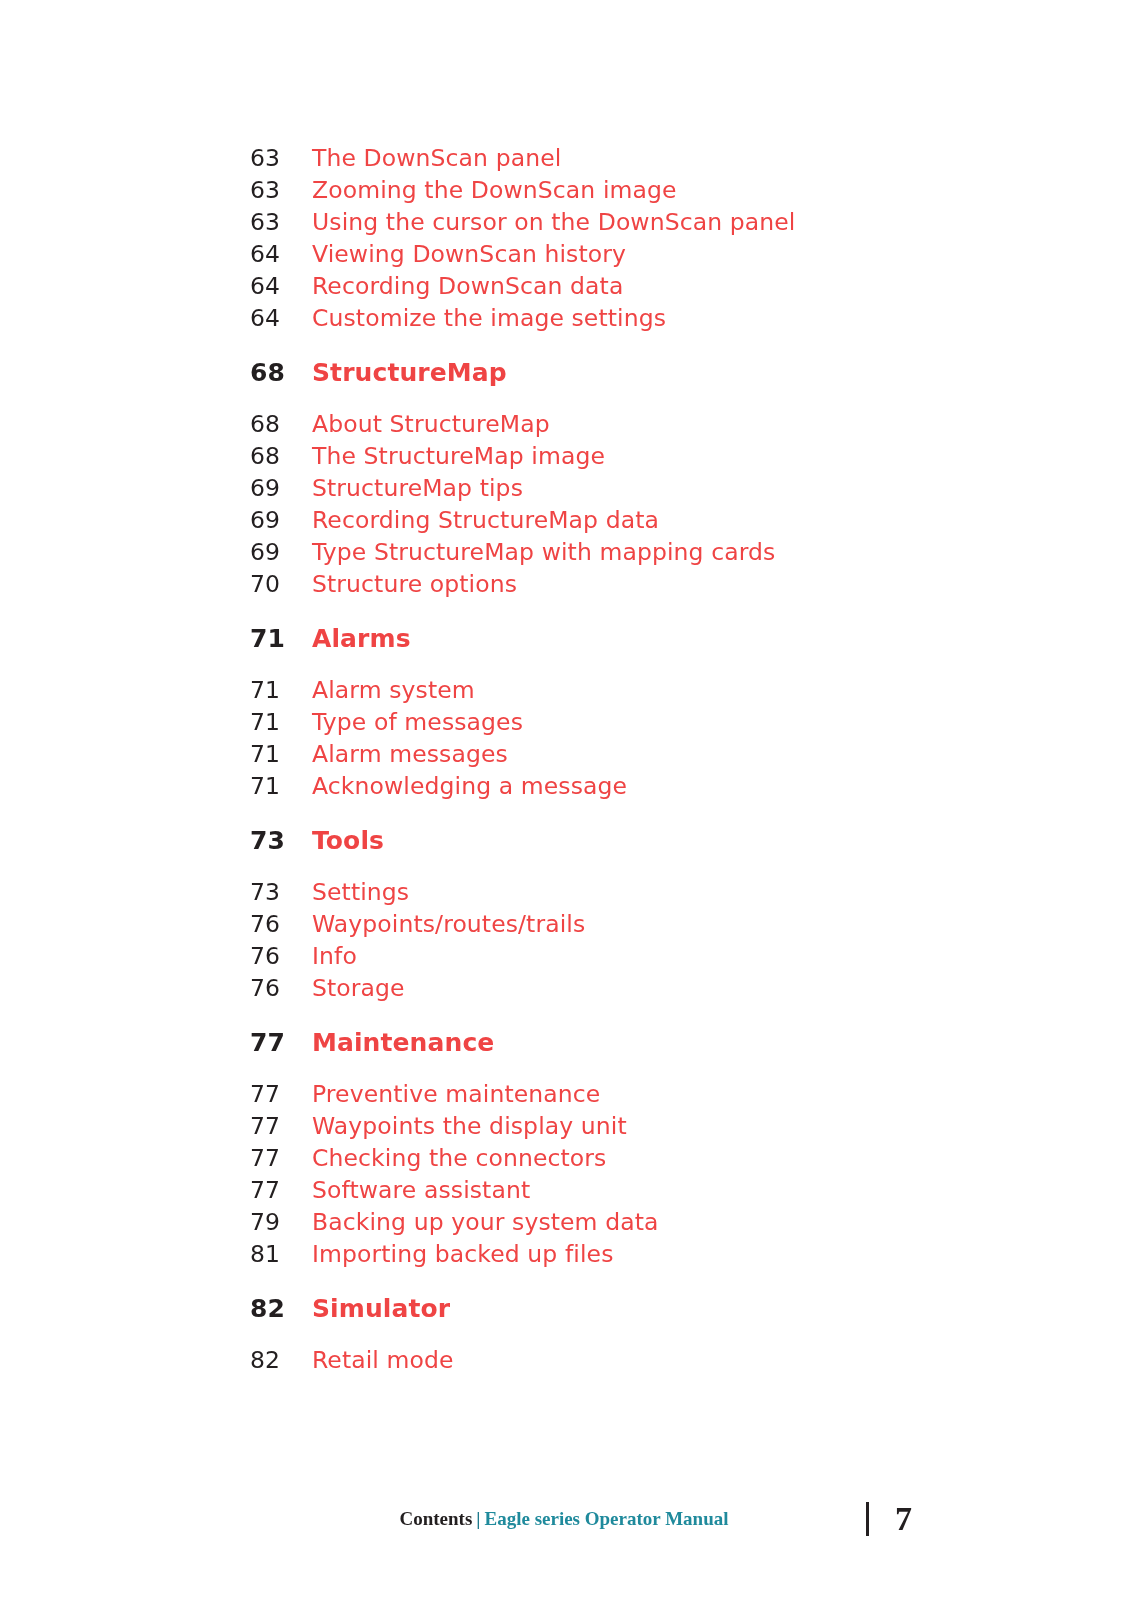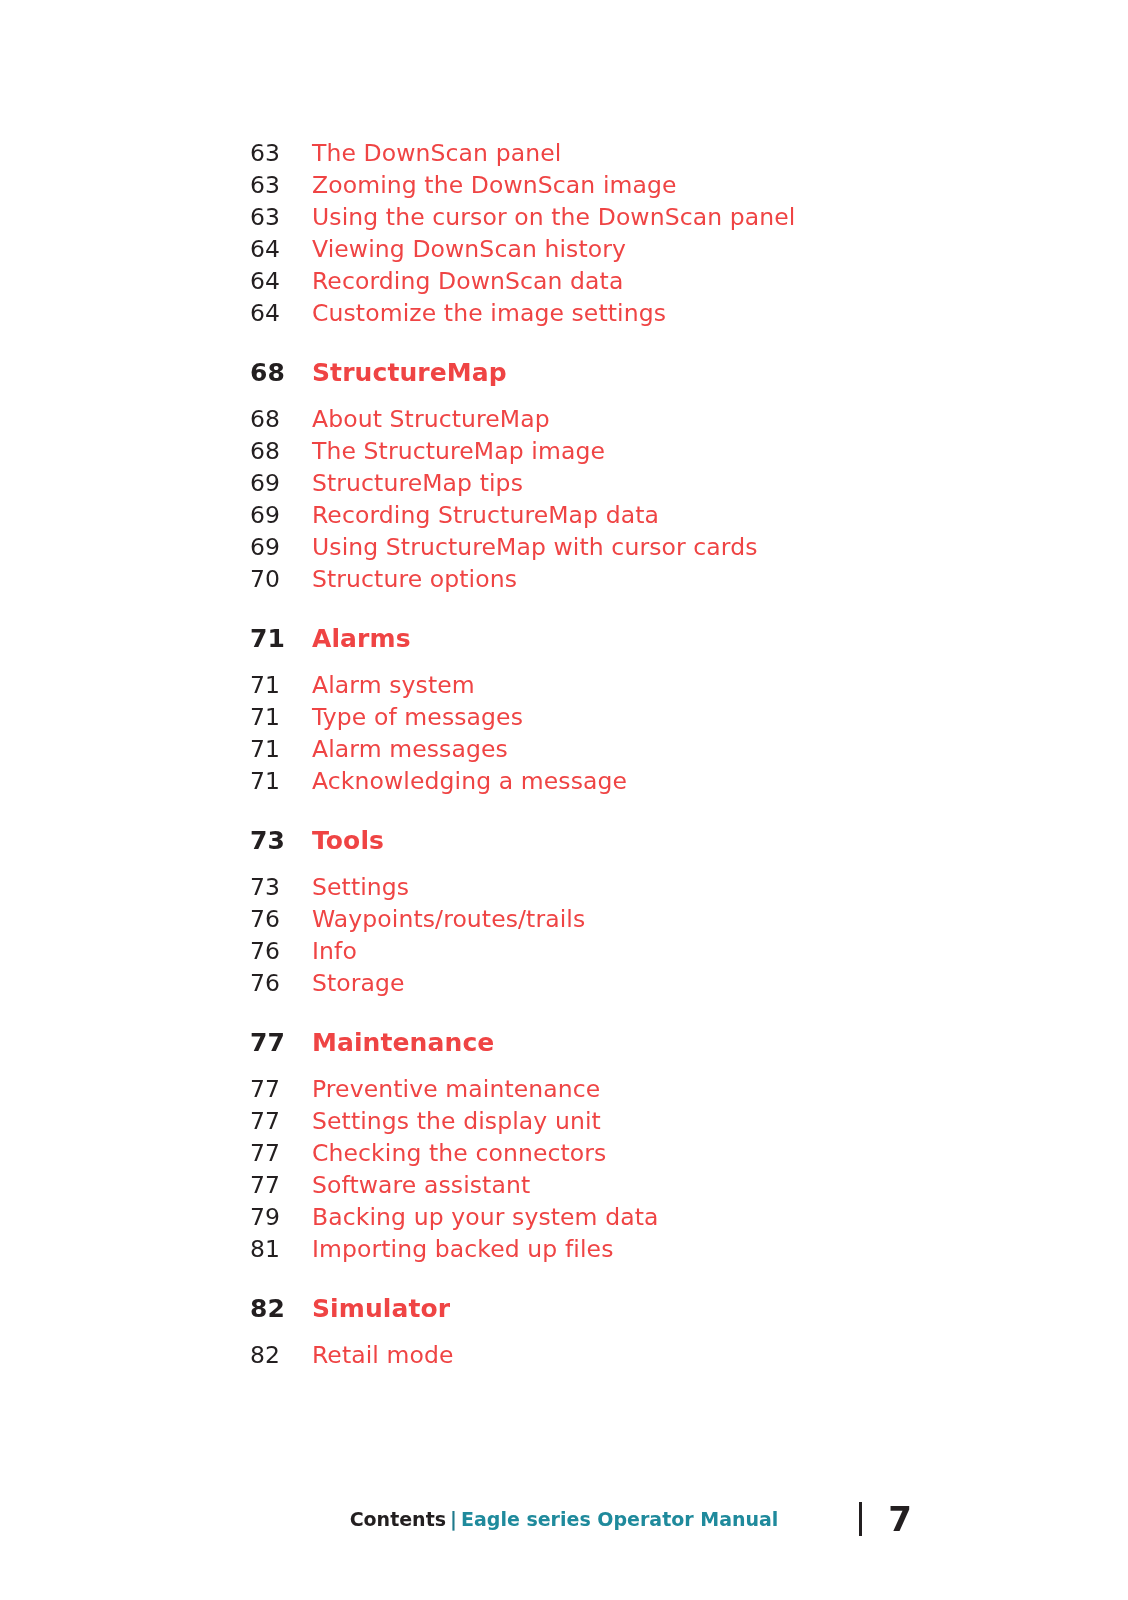--- a/index.html
+++ b/index.html
@@ -29,21 +29,21 @@
     width: 700px;
   }
   .group {
     margin-bottom: 30px;
   }
   .group:last-child {
     margin-bottom: 8px;
   }
   .row {
     display: flex;
-    align-items: center;
+    align-items: flex-end;
     line-height: 1.0;
   }
   .row .num {
     width: 62px;
     flex: 0 0 62px;
     font-size: 23.5px;
     color: #231f20;
   }
   .row .ttl {
     font-size: 23.5px;
@@ -64,20 +64,21 @@
   .row.heading .ttl {
     font-weight: bold;
     font-size: 25px;
   }
   .footer {
     position: absolute;
     left: 0;
     bottom: 52px;
     width: 984px;
     height: 40px;
+    font-family: Liberation Serif, serif;
   }
   .footer-center {
     position: absolute;
     left: 0;
     top: 0;
     width: 1128px;
     text-align: center;
     font-size: 19px;
     font-weight: bold;
   }
@@ -160,21 +161,21 @@
         <div class="row entry">
           <span class="num">69</span>
           <span class="ttl">StructureMap tips</span>
         </div>
         <div class="row entry">
           <span class="num">69</span>
           <span class="ttl">Recording StructureMap data</span>
         </div>
         <div class="row entry">
           <span class="num">69</span>
-          <span class="ttl">Using StructureMap with cursor cards</span>
+          <span class="ttl">Type StructureMap with mapping cards</span>
         </div>
         <div class="row entry">
           <span class="num">70</span>
           <span class="ttl">Structure options</span>
         </div>
       </div>
       <div class="group">
         <div class="row heading">
           <span class="num">71</span>
           <span class="ttl">Alarms</span>
@@ -222,21 +223,21 @@
         <div class="row heading">
           <span class="num">77</span>
           <span class="ttl">Maintenance</span>
         </div>
         <div class="row entry">
           <span class="num">77</span>
           <span class="ttl">Preventive maintenance</span>
         </div>
         <div class="row entry">
           <span class="num">77</span>
-          <span class="ttl">Settings the display unit</span>
+          <span class="ttl">Waypoints the display unit</span>
         </div>
         <div class="row entry">
           <span class="num">77</span>
           <span class="ttl">Checking the connectors</span>
         </div>
         <div class="row entry">
           <span class="num">77</span>
           <span class="ttl">Software assistant</span>
         </div>
         <div class="row entry">

